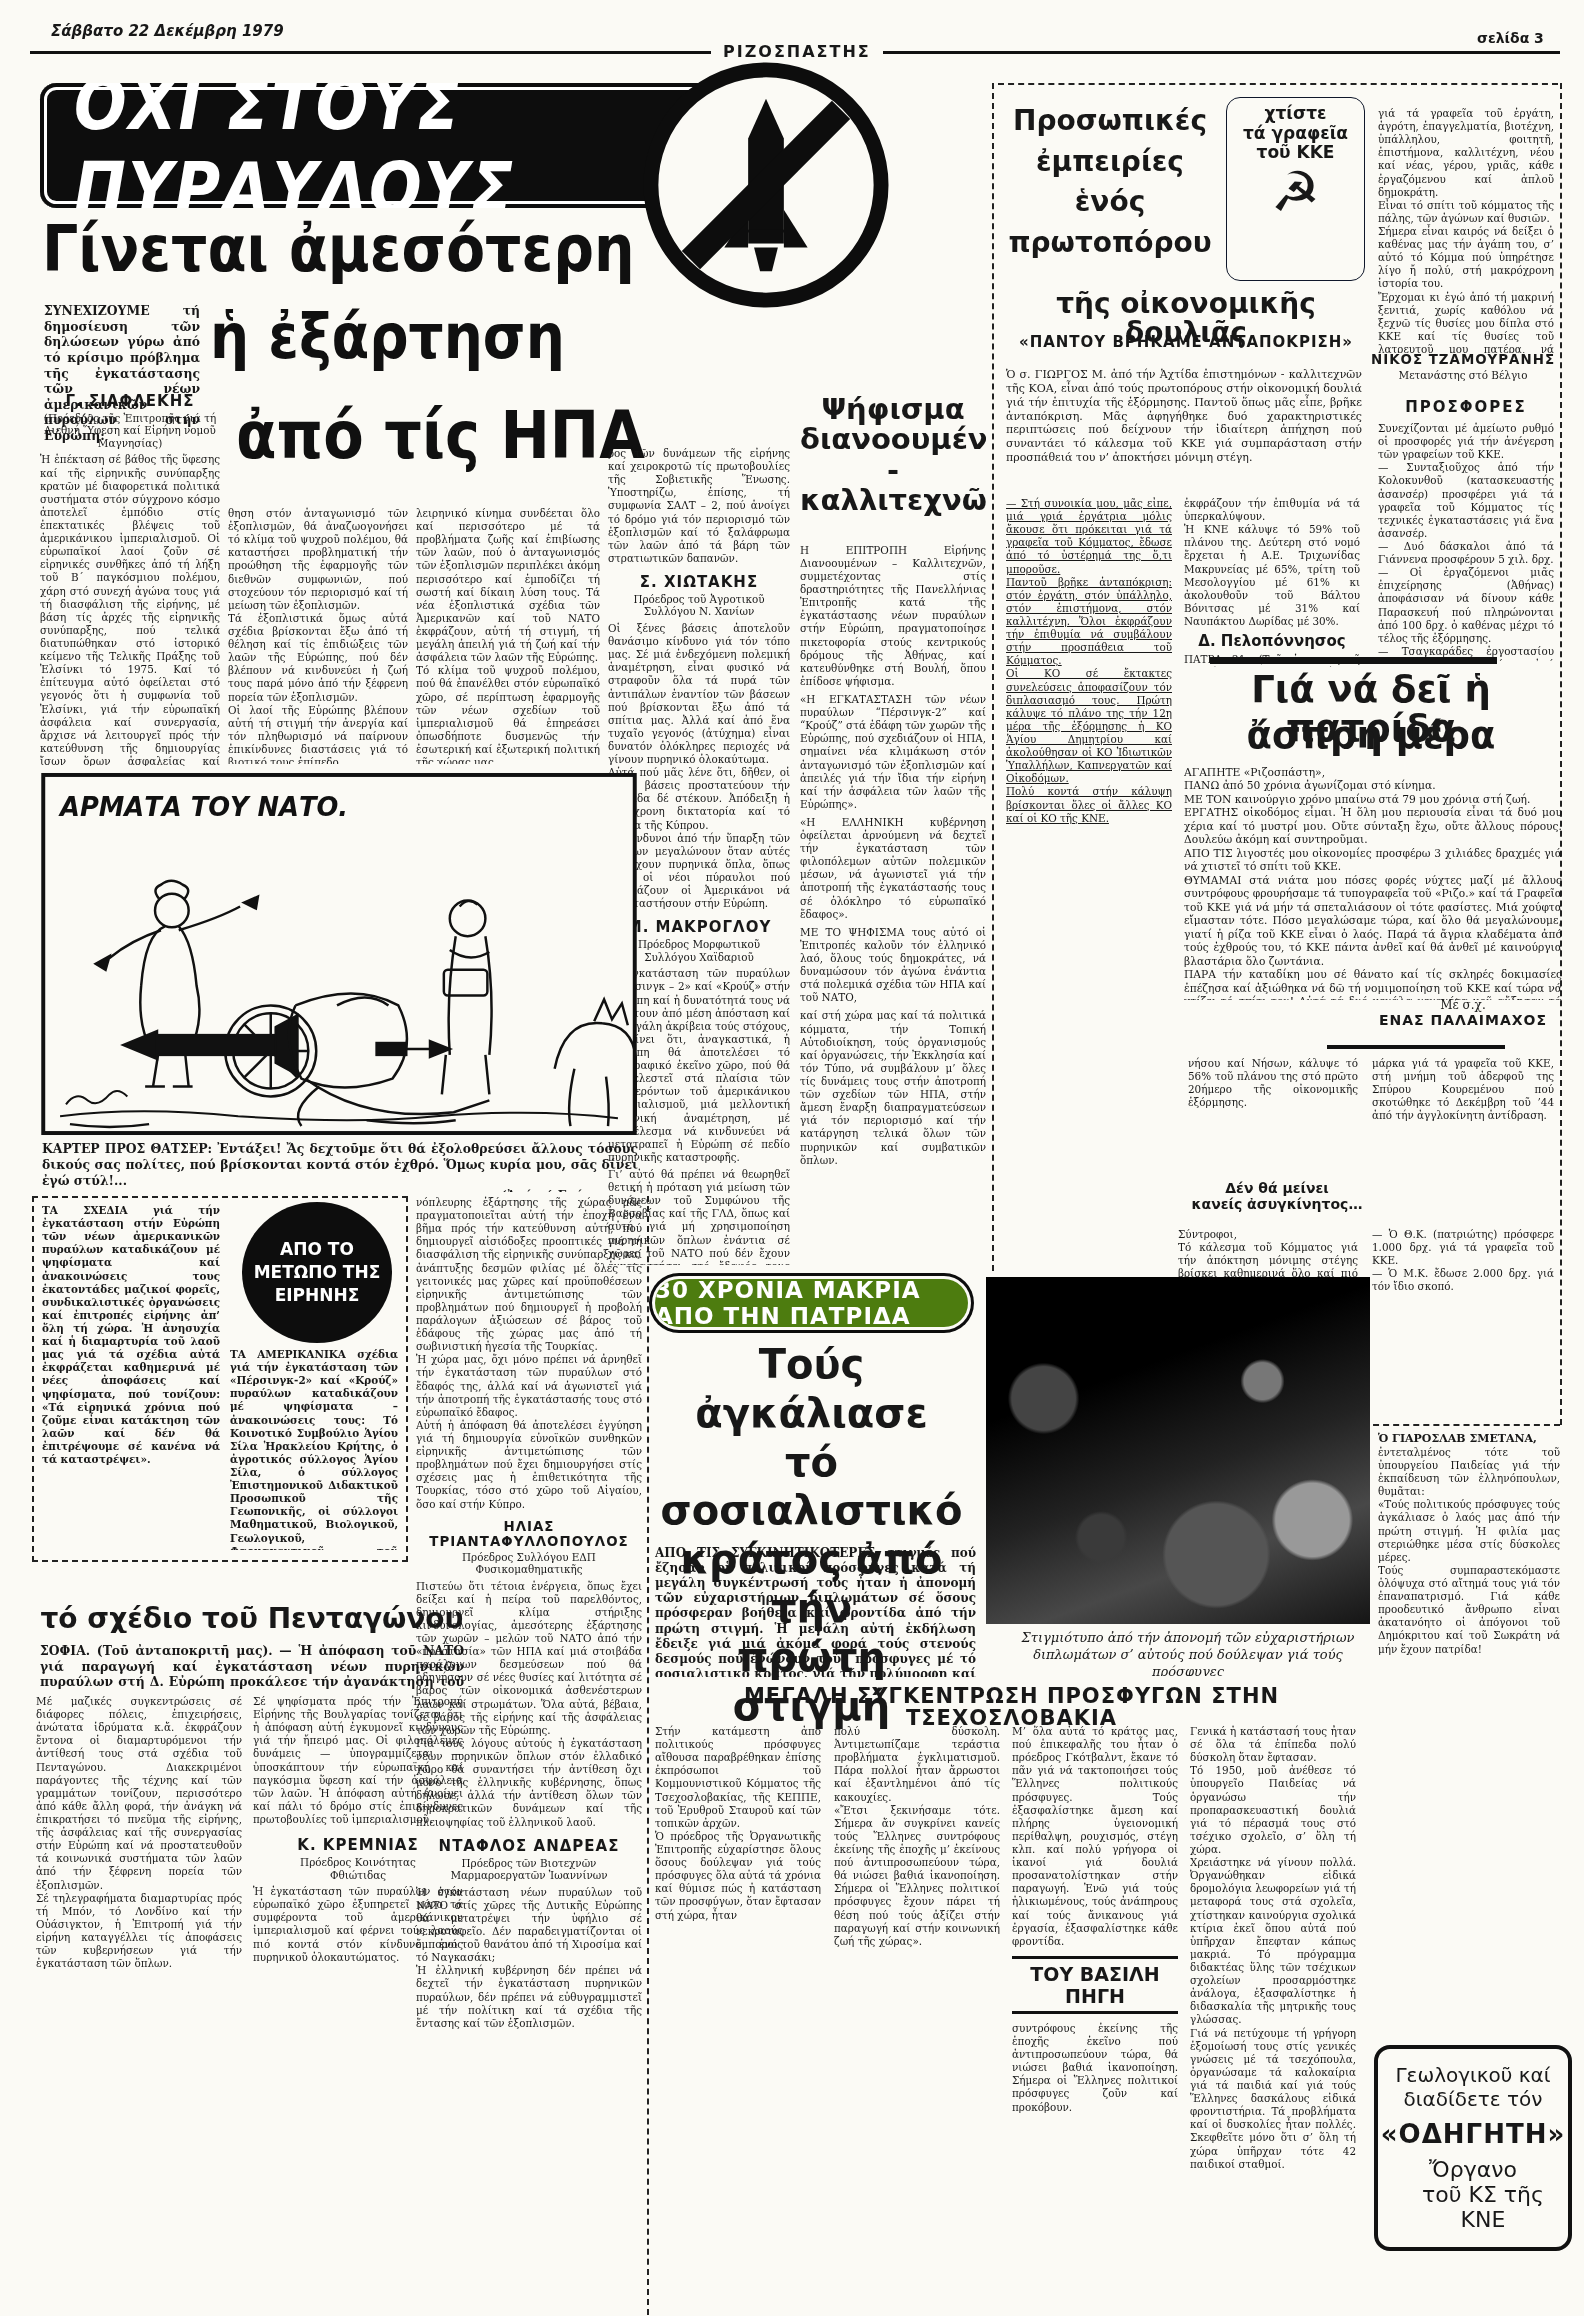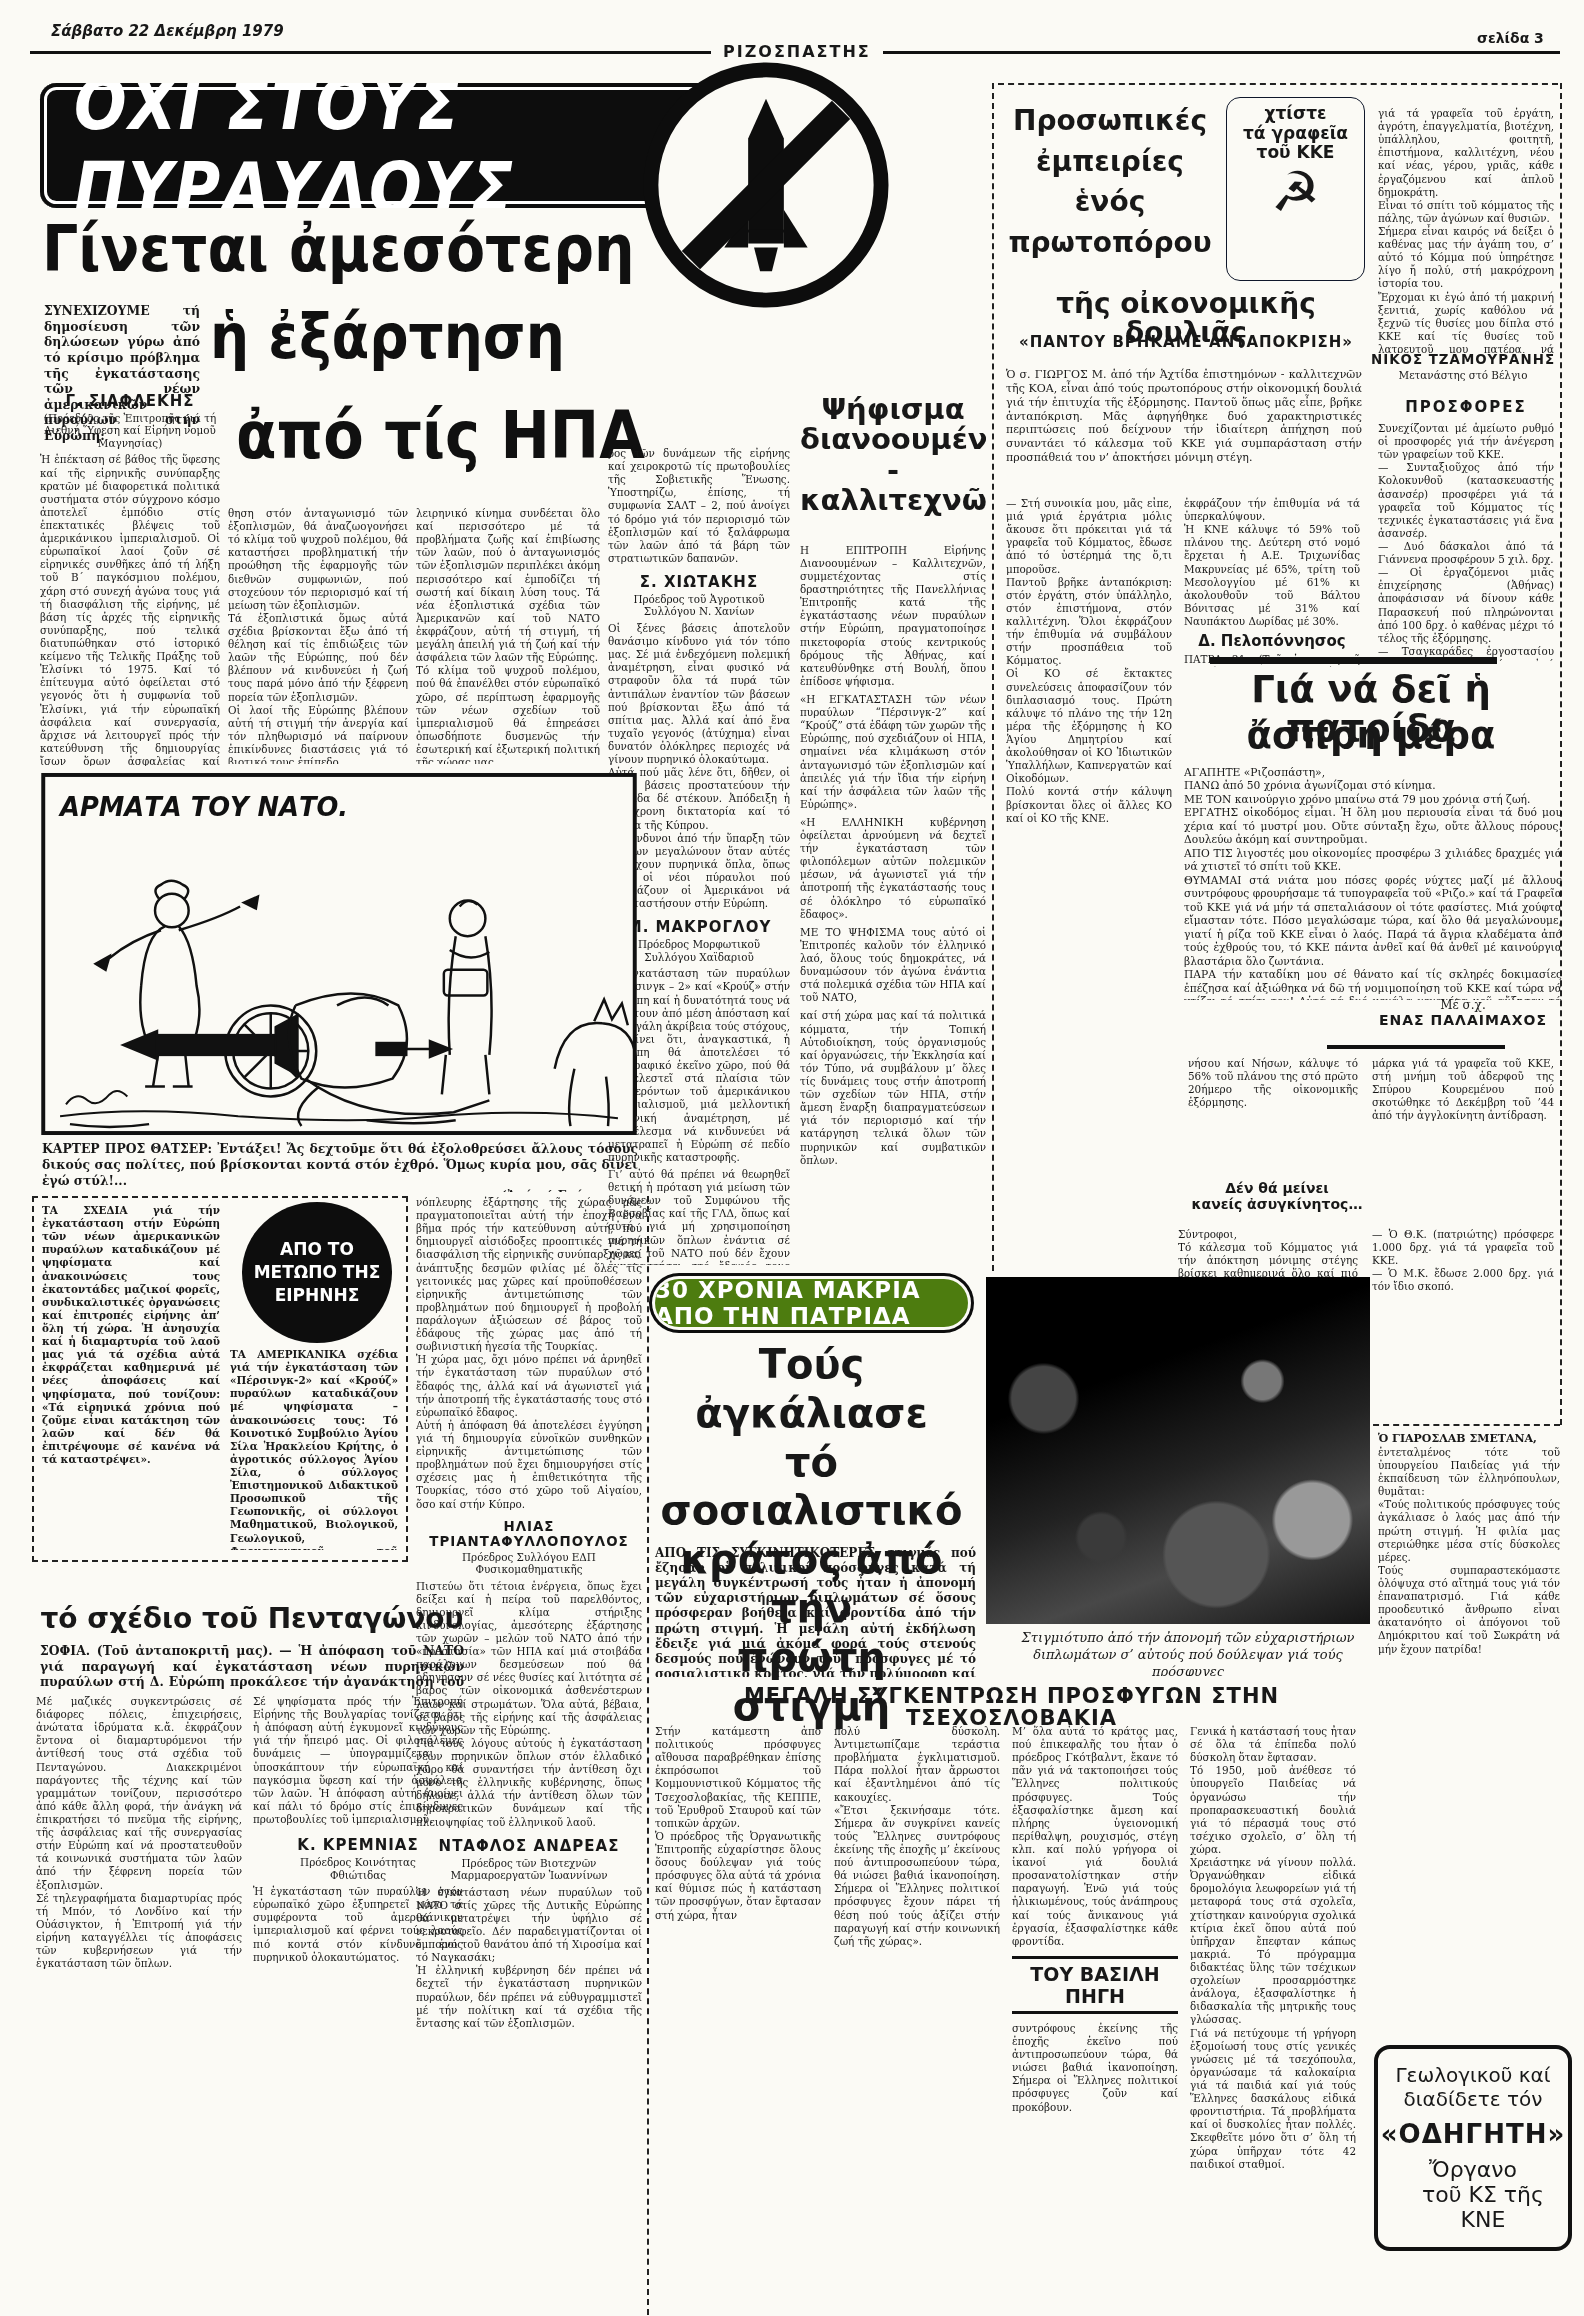--- a/index.html
+++ b/index.html
@@ -227,21 +227,21 @@
     <div class="kke-badge" style="position:absolute;left:220px;top:4px;width:137px;height:176px;">
       <div style="white-space:pre-line;">χτίστε
 τά γραφεῖα
 τοῦ ΚΚΕ</div>
       <div style="font-size:55px;line-height:1;margin-top:2px;">☭</div>
     </div>
     <div class="sec-head" style="position:absolute;left:0;top:196px;width:360px;font-size:28px;">τῆς οἰκονομικῆς δουλιᾶς</div>
     <div class="sec-head" style="position:absolute;left:0;top:242px;width:360px;font-size:15px;letter-spacing:1px;">«ΠΑΝΤΟΥ ΒΡΗΚΑΜΕ ΑΝΤΑΠΟΚΡΙΣΗ»</div>
   </div>
   <div class="blk txt" style="left:1006px;top:368px;width:356px;height:125px;font-size:11px;">Ὁ σ. ΓΙΩΡΓΟΣ Μ. ἀπό τήν Ἀχτίδα ἐπιστημόνων - καλλιτεχνῶν τῆς ΚΟΑ, εἶναι ἀπό τούς πρωτοπόρους στήν οἰκονομική δουλιά γιά τήν ἐπιτυχία τῆς ἐξόρμησης. Παντοῦ ὅπως μᾶς εἶπε, βρῆκε ἀνταπόκριση. Μᾶς ἀφηγήθηκε δυό χαρακτηριστικές περιπτώσεις πού δείχνουν τήν ἰδιαίτερη ἀπήχηση πού συναντάει τό κάλεσμα τοῦ ΚΚΕ γιά συμπαράσταση στήν προσπάθειά του ν’ ἀποκτήσει μόνιμη στέγη.</div>
-  <div class="blk txt" style="left:1006px;top:497px;width:166px;height:772px;">— Στή συνοικία μου, μᾶς εἶπε, μιά γριά ἐργάτρια μόλις ἄκουσε ὅτι πρόκειται γιά τά γραφεῖα τοῦ Κόμματος, ἔδωσε ἀπό τό ὑστέρημά της ὅ,τι μποροῦσε.
+  <div class="blk txt" style="left:1006px;top:497px;width:166px;height:772px;text-decoration:underline;">— Στή συνοικία μου, μᾶς εἶπε, μιά γριά ἐργάτρια μόλις ἄκουσε ὅτι πρόκειται γιά τά γραφεῖα τοῦ Κόμματος, ἔδωσε ἀπό τό ὑστέρημά της ὅ,τι μποροῦσε.
 Παντοῦ βρῆκε ἀνταπόκριση: στόν ἐργάτη, στόν ὑπάλληλο, στόν ἐπιστήμονα, στόν καλλιτέχνη. Ὅλοι ἐκφράζουν τήν ἐπιθυμία νά συμβάλουν στήν προσπάθεια τοῦ Κόμματος.
 Οἱ ΚΟ σέ ἔκτακτες συνελεύσεις ἀποφασίζουν τόν διπλασιασμό τους. Πρώτη κάλυψε τό πλάνο της τήν 12η μέρα τῆς ἐξόρμησης ἡ ΚΟ Ἁγίου Δημητρίου καί ἀκολούθησαν οἱ ΚΟ Ἰδιωτικῶν Ὑπαλλήλων, Καπνεργατῶν καί Οἰκοδόμων.
 Πολύ κοντά στήν κάλυψη βρίσκονται ὅλες οἱ ἄλλες ΚΟ καί οἱ ΚΟ τῆς ΚΝΕ.</div>
   <div class="blk" style="left:1184px;top:497px;width:176px;height:170px;">
     <div class="txt">ἐκφράζουν τήν ἐπιθυμία νά τά ὑπερκαλύψουν.
 Ἡ ΚΝΕ κάλυψε τό 59% τοῦ πλάνου της. Δεύτερη στό νομό ἔρχεται ἡ Α.Ε. Τριχωνίδας Μακρυνείας μέ 65%, τρίτη τοῦ Μεσολογγίου μέ 61% κι ἀκολουθοῦν τοῦ Βάλτου Βόνιτσας μέ 31% καί Ναυπάκτου Δωρίδας μέ 30%.</div>
     <div class="subhead-s" style="margin-top:4px;font-size:15px;">Δ. Πελοπόννησος</div>
     <div class="txt" style="margin-top:3px;">ΠΑΤΡΑ 21. (Τοῦ ἀνταποκριτῆ μας). Ἡ ΚΟ Δυτ. Πελοποννήσου</div>
   </div>
 

